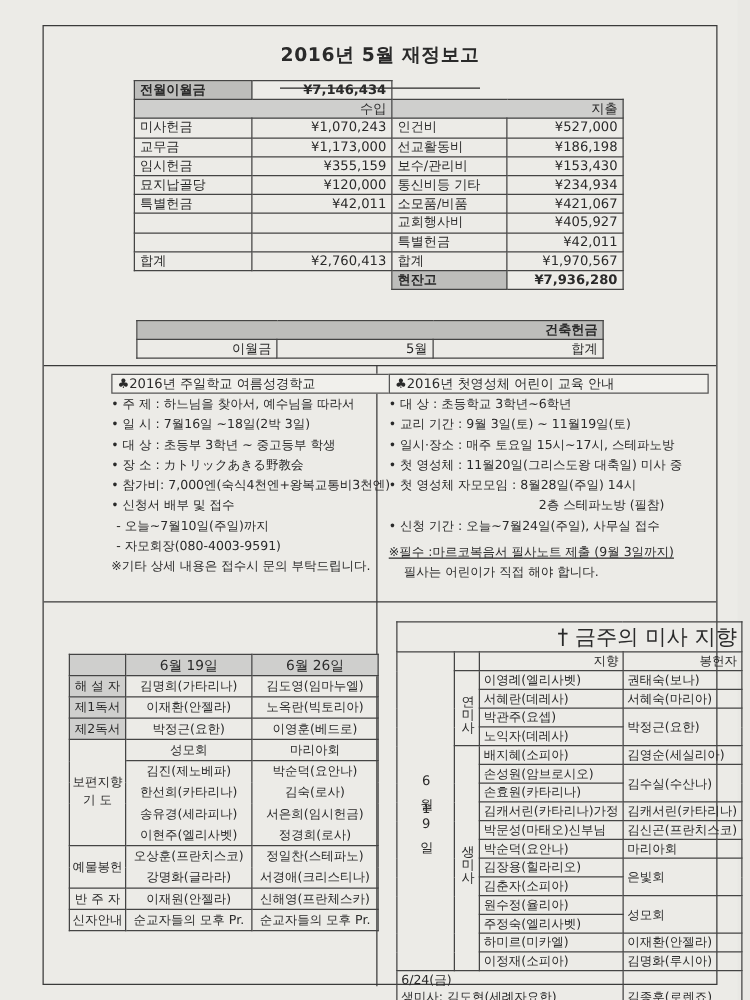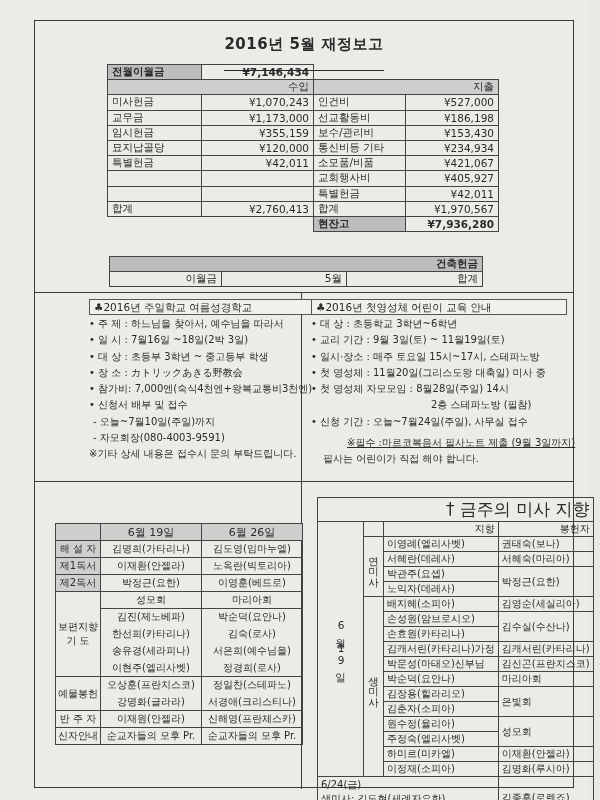--- a/index.html
+++ b/index.html
@@ -45,21 +45,21 @@
 
   .hdiv { position: absolute; left: 0; height: 1.2px; width: 100%; background: #3a3a3a; }
   .vdiv { position: absolute; left: 266px; width: 1.2px; background: #3a3a3a; }
 
   .panel { position: absolute; font-size: 10px; line-height: 16.3px; }
   .panel .head {
     border: 1px solid #555; padding: 0 4px; height: 16px; line-height: 15px;
     font-size: 10.5px; margin-bottom: 1px; background: #f1f0ec;
   }
   .panel .ln { white-space: nowrap; }
-  .ul { text-decoration: underline; margin-left: 36px; }
+  .ul { text-decoration: underline; }
 
   .sec-title { position: absolute; text-align: center; font-size: 12px; }
   .lit { position: absolute; left: 20px; top: 502px; width: 248px; }
   .lit td { font-size: 10px; text-align: center; height: 17px; padding: 0 2px; }
   .lit td.lab { width: 32px; }
   .lit td.day { font-size: 11px; }
 
   .mass { position: absolute; left: 282px; top: 476px; width: 247px; }
   .mass td { font-size: 10px; height: 13.7px; padding: 0 3px; }
   .mass .vert { text-align: center; line-height: 13px; font-size: 10.5px; }
@@ -215,21 +215,21 @@
     <tr>
             <td style="border-bottom:none">김진(제노베파)</td>
             <td style="border-bottom:none">박순덕(요안나)</td>
           </tr>
     <tr>
             <td style="border-top:none;border-bottom:none">한선희(카타리나)</td>
             <td style="border-top:none;border-bottom:none">김숙(로사)</td>
           </tr>
     <tr>
             <td style="border-top:none;border-bottom:none">송유경(세라피나)</td>
-            <td style="border-top:none;border-bottom:none">서은희(예수님을)</td>
+            <td style="border-top:none;border-bottom:none">서은희(임시헌금)</td>
           </tr>
     <tr>
             <td style="border-top:none">이현주(엘리사벳)</td>
             <td style="border-top:none">정경희(로사)</td>
           </tr>
     <tr>
       <td class="lab" rowspan="2">예물봉헌</td>
       <td style="border-bottom:none">오상훈(프란치스코)</td>
       <td style="border-bottom:none">정일찬(스테파노)</td>
     </tr>

